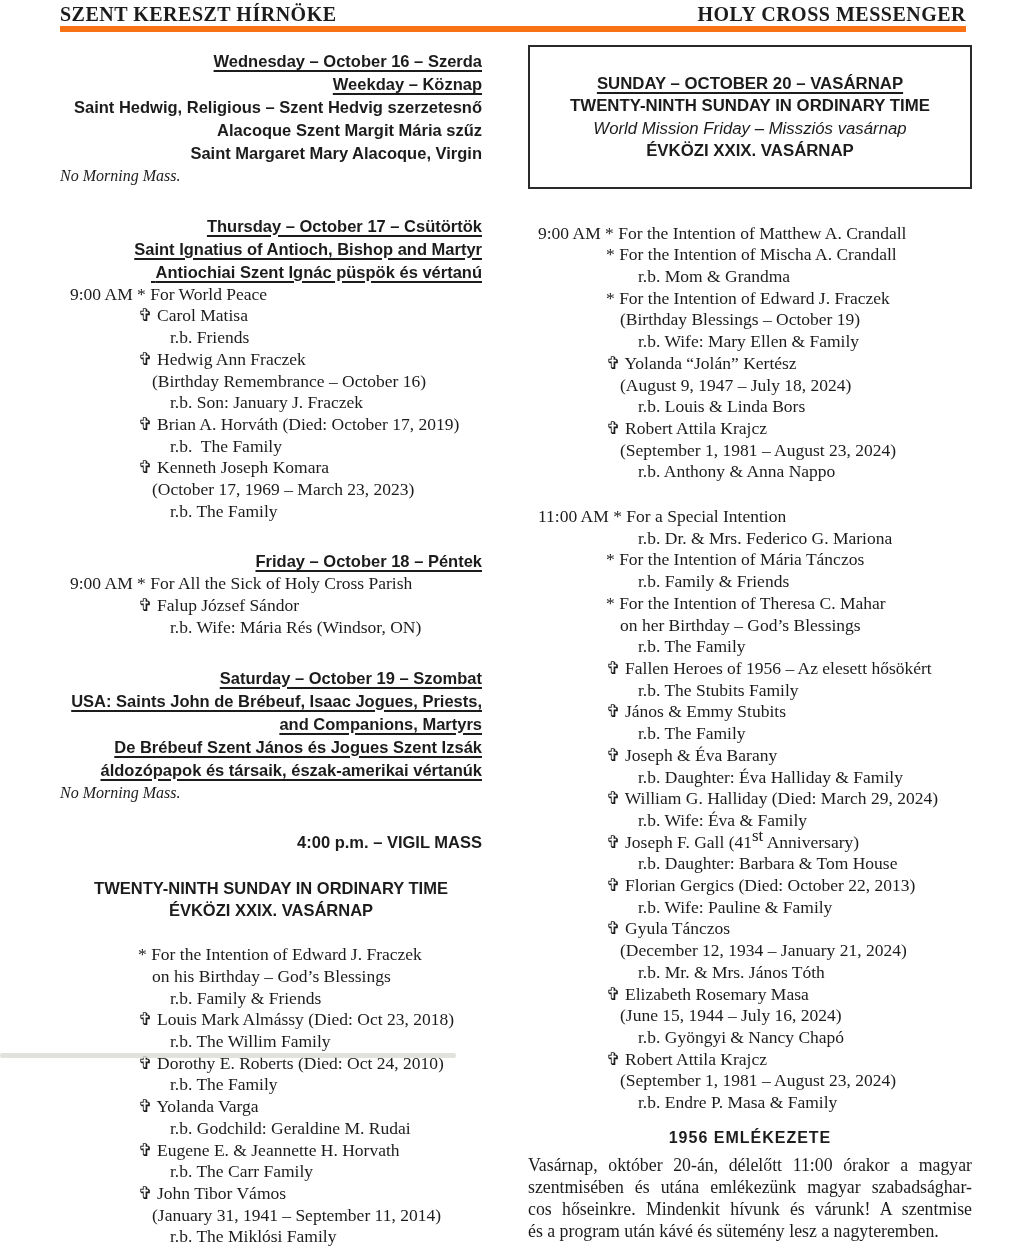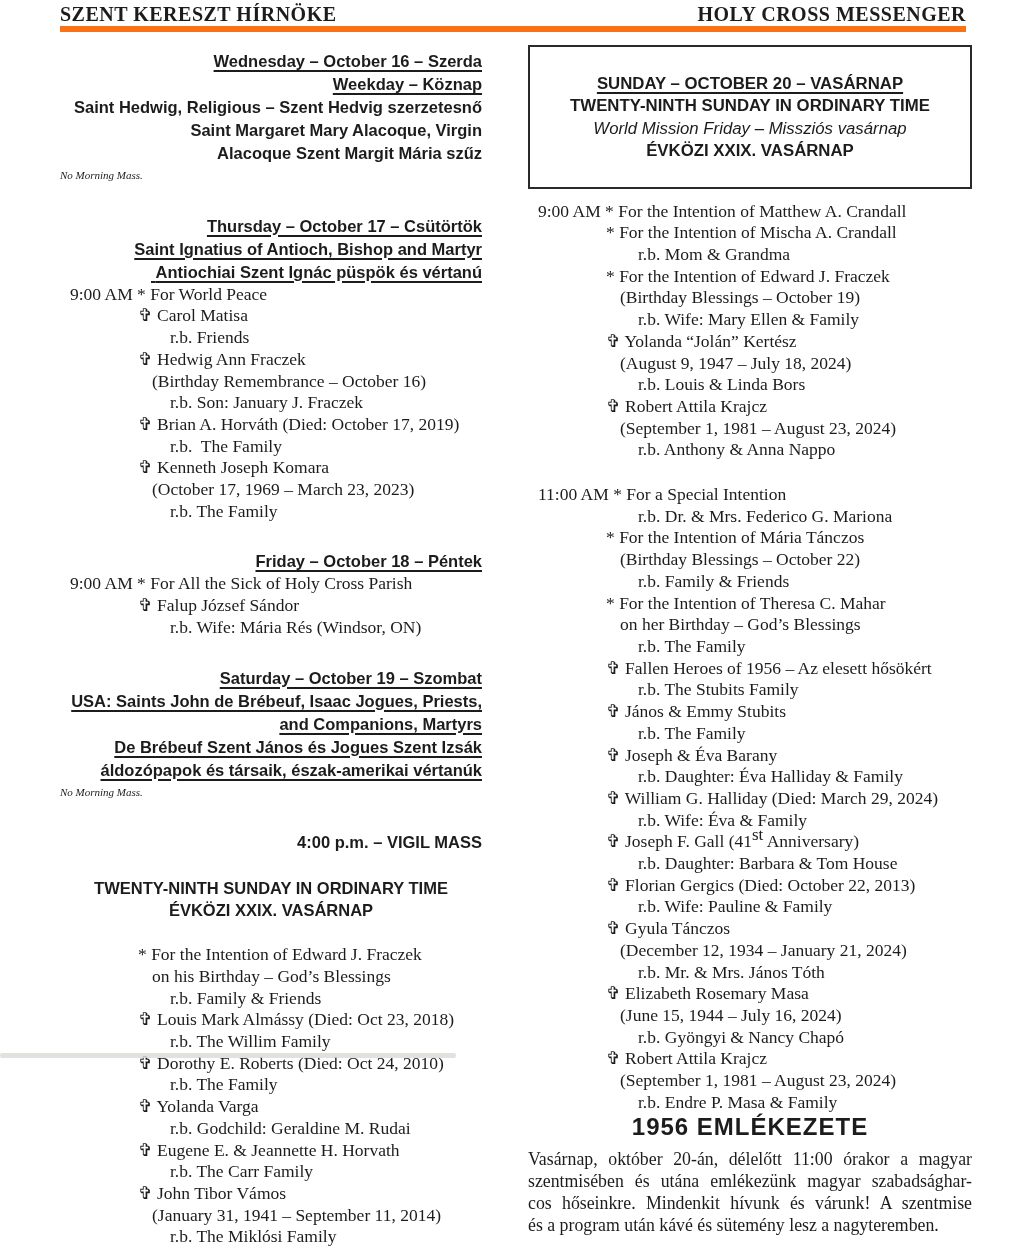--- a/index.html
+++ b/index.html
@@ -23,21 +23,21 @@
     font-weight:bold;font-size:20px;letter-spacing:.5px;
     line-height:22px;
   }
   
   .col{position:absolute;top:45px;}
   .col-left{left:60px;width:422px;padding-top:5px;}
   .col-right{left:528px;width:444px;}
   
   .line{white-space:pre-wrap;line-height:21.7px;}
   .body{font-family:"Liberation Serif",serif;font-size:17.5px;}
-  .italic{font-family:"Liberation Serif",serif;font-size:11px;font-style:italic;}
+  .italic{font-family:"Liberation Serif",serif;font-size:16px;font-style:italic;}
   .day,.dayu{
     font-family:"Liberation Sans",sans-serif;
     font-weight:bold;font-size:16.5px;line-height:23px;text-align:right;
   }
   .dayu{text-decoration:underline;text-decoration-thickness:2px;text-underline-offset:3px;}
   .centerbold{
     font-family:"Liberation Sans",sans-serif;
     font-weight:bold;font-size:16.5px;line-height:22px;text-align:center;
   }
   .crosses{
@@ -50,34 +50,34 @@
   .i2{padding-left:92px;}
   .i3{padding-left:110px;}
   .g1{margin-top:28px;}
   .g2{margin-top:23px;}
   sup{font-size:17px;vertical-align:super;line-height:0;}
   
   .sunday-box{
     border:2px solid #2a2a2a;
     padding:26px 8px 24px 8px;
     text-align:center;
-    margin-bottom:12px;
+    margin-bottom:34px;
   }
   .bxu,.bxb,.bxi{
     font-family:"Liberation Sans",sans-serif;
     font-size:16.8px;line-height:22.4px;
   }
   .bxu{font-weight:bold;text-decoration:underline;text-decoration-thickness:2px;text-underline-offset:3px;}
   .bxb{font-weight:bold;}
   .bxi{font-style:italic;}
   
   .announce-title{
     font-family:"Liberation Sans",sans-serif;
-    font-weight:bold;font-size:24px;letter-spacing:1px;
-    text-align:center;margin-bottom:7px;
+    font-weight:bold;font-size:16px;letter-spacing:1px;
+    text-align:center;margin-top:15px;margin-bottom:7px;
   }
   .just,.justlast{
     font-family:"Liberation Serif",serif;font-size:17.8px;
     text-align:justify;line-height:22px;
   }
   .just{text-align-last:justify;}
   
   .streak{
     position:absolute;left:0;top:1053px;width:456px;height:5px;
     background:#dadad6;opacity:.8;border-radius:2px;
@@ -88,22 +88,22 @@
 
 <div class="masthead">
   <div class="title">SZENT KERESZT HÍRNÖKE</div>
   <div class="title">HOLY CROSS MESSENGER</div>
 </div>
 
 <div class="col col-left">
     <div class="line dayu">Wednesday – October 16 – Szerda</div>
     <div class="line dayu">Weekday – Köznap</div>
     <div class="line day">Saint Hedwig, Religious – Szent Hedvig szerzetesnő</div>
+    <div class="line day">Alacoque Szent Margit Mária szűz</div>
     <div class="line day">Saint Margaret Mary Alacoque, Virgin</div>
-    <div class="line day">Alacoque Szent Margit Mária szűz</div>
     <div class="line italic">No Morning Mass.</div>
     <div class="line dayu g1">Thursday – October 17 – Csütörtök</div>
     <div class="line dayu">Saint Ignatius of Antioch, Bishop and Martyr</div>
     <div class="line dayu"> Antiochiai Szent Ignác püspök és vértanú</div>
     <div class="line body i0">9:00 AM * For World Peace</div>
     <div class="line body i1">✞ Carol Matisa</div>
     <div class="line body i3">r.b. Friends</div>
     <div class="line body i1">✞ Hedwig Ann Fraczek</div>
     <div class="line body i2">(Birthday Remembrance – October 16)</div>
     <div class="line body i3">r.b. Son: January J. Fraczek</div>
@@ -160,21 +160,20 @@
       <div class="line body i3">r.b. Wife: Mary Ellen &amp; Family</div>
       <div class="line body i1">✞ Yolanda “Jolán” Kertész</div>
       <div class="line body i2">(August 9, 1947 – July 18, 2024)</div>
       <div class="line body i3">r.b. Louis &amp; Linda Bors</div>
       <div class="line body i1">✞ Robert Attila Krajcz</div>
       <div class="line body i2">(September 1, 1981 – August 23, 2024)</div>
       <div class="line body i3">r.b. Anthony &amp; Anna Nappo</div>
       <div class="line body i0 g2">11:00 AM * For a Special Intention</div>
       <div class="line body i3">r.b. Dr. &amp; Mrs. Federico G. Mariona</div>
       <div class="line body i1">* For the Intention of Mária Tánczos</div>
-      <div class="line body i2">(Birthday Blessings – October 22)</div>
       <div class="line body i3">r.b. Family &amp; Friends</div>
       <div class="line body i1">* For the Intention of Theresa C. Mahar</div>
       <div class="line body i2">on her Birthday – God’s Blessings</div>
       <div class="line body i3">r.b. The Family</div>
       <div class="line body i1">✞ Fallen Heroes of 1956 – Az elesett hősökért</div>
       <div class="line body i3">r.b. The Stubits Family</div>
       <div class="line body i1">✞ János &amp; Emmy Stubits</div>
       <div class="line body i3">r.b. The Family</div>
       <div class="line body i1">✞ Joseph &amp; Éva Barany</div>
       <div class="line body i3">r.b. Daughter: Éva Halliday &amp; Family</div>

